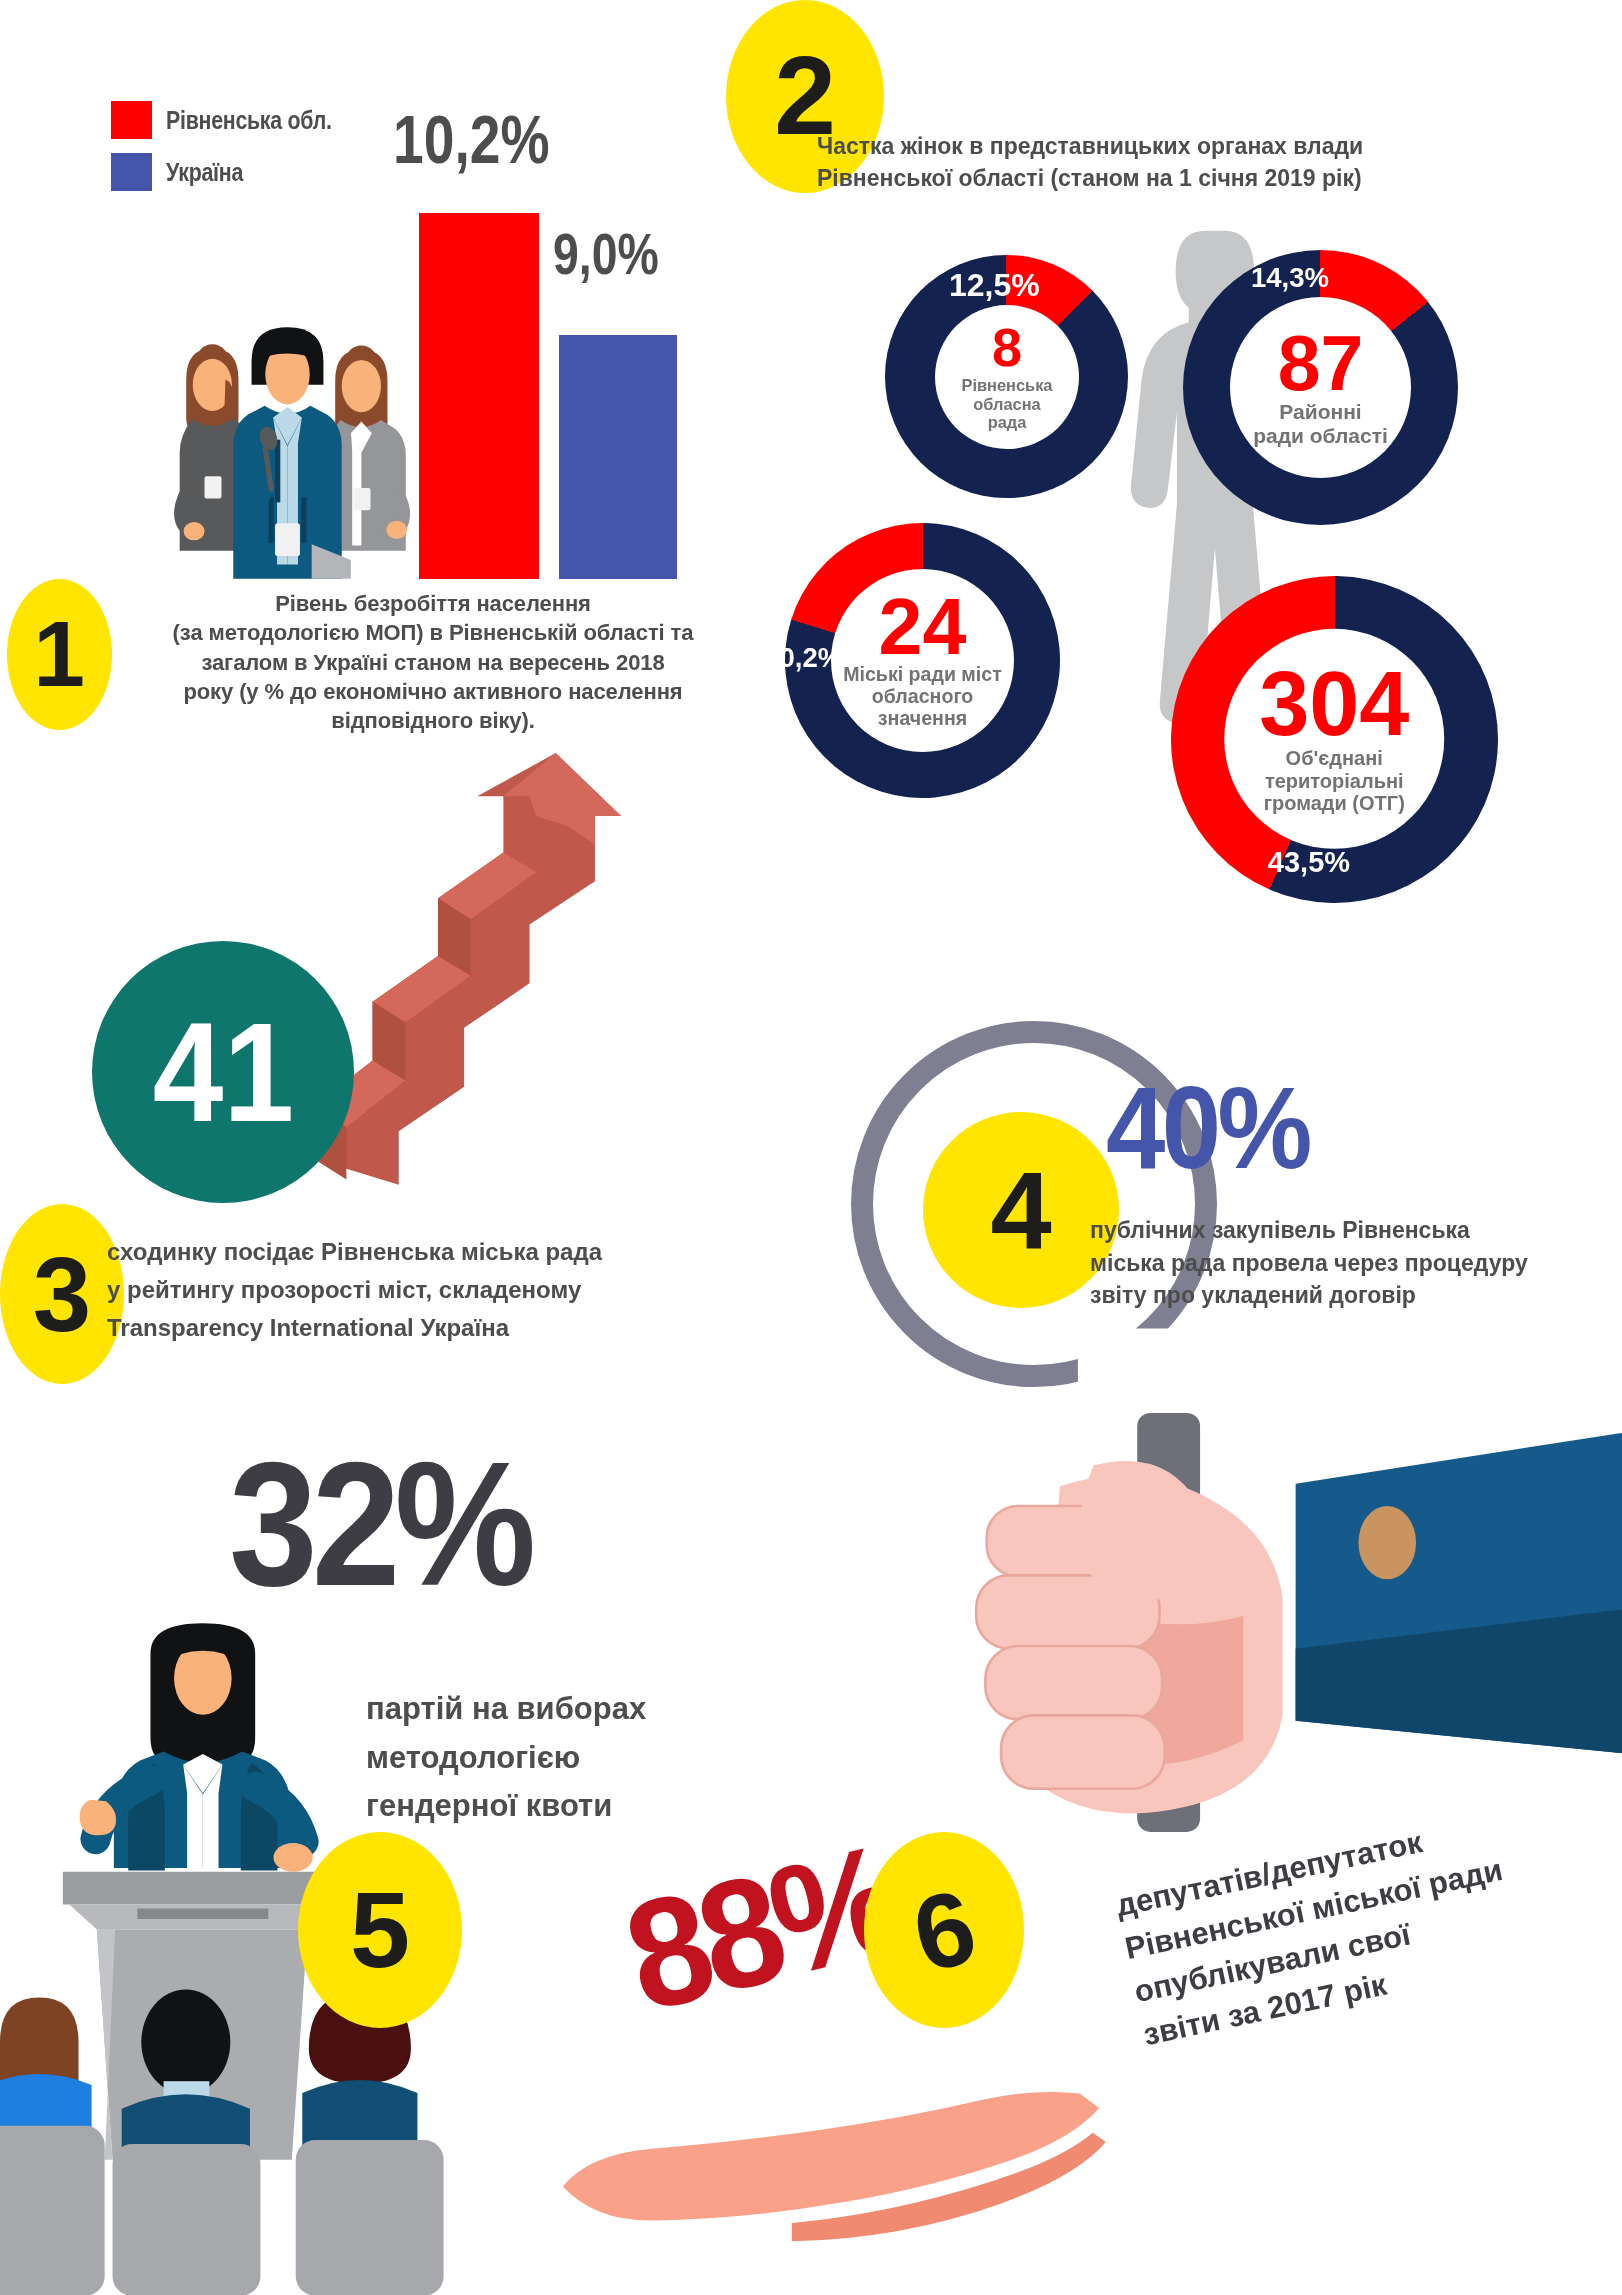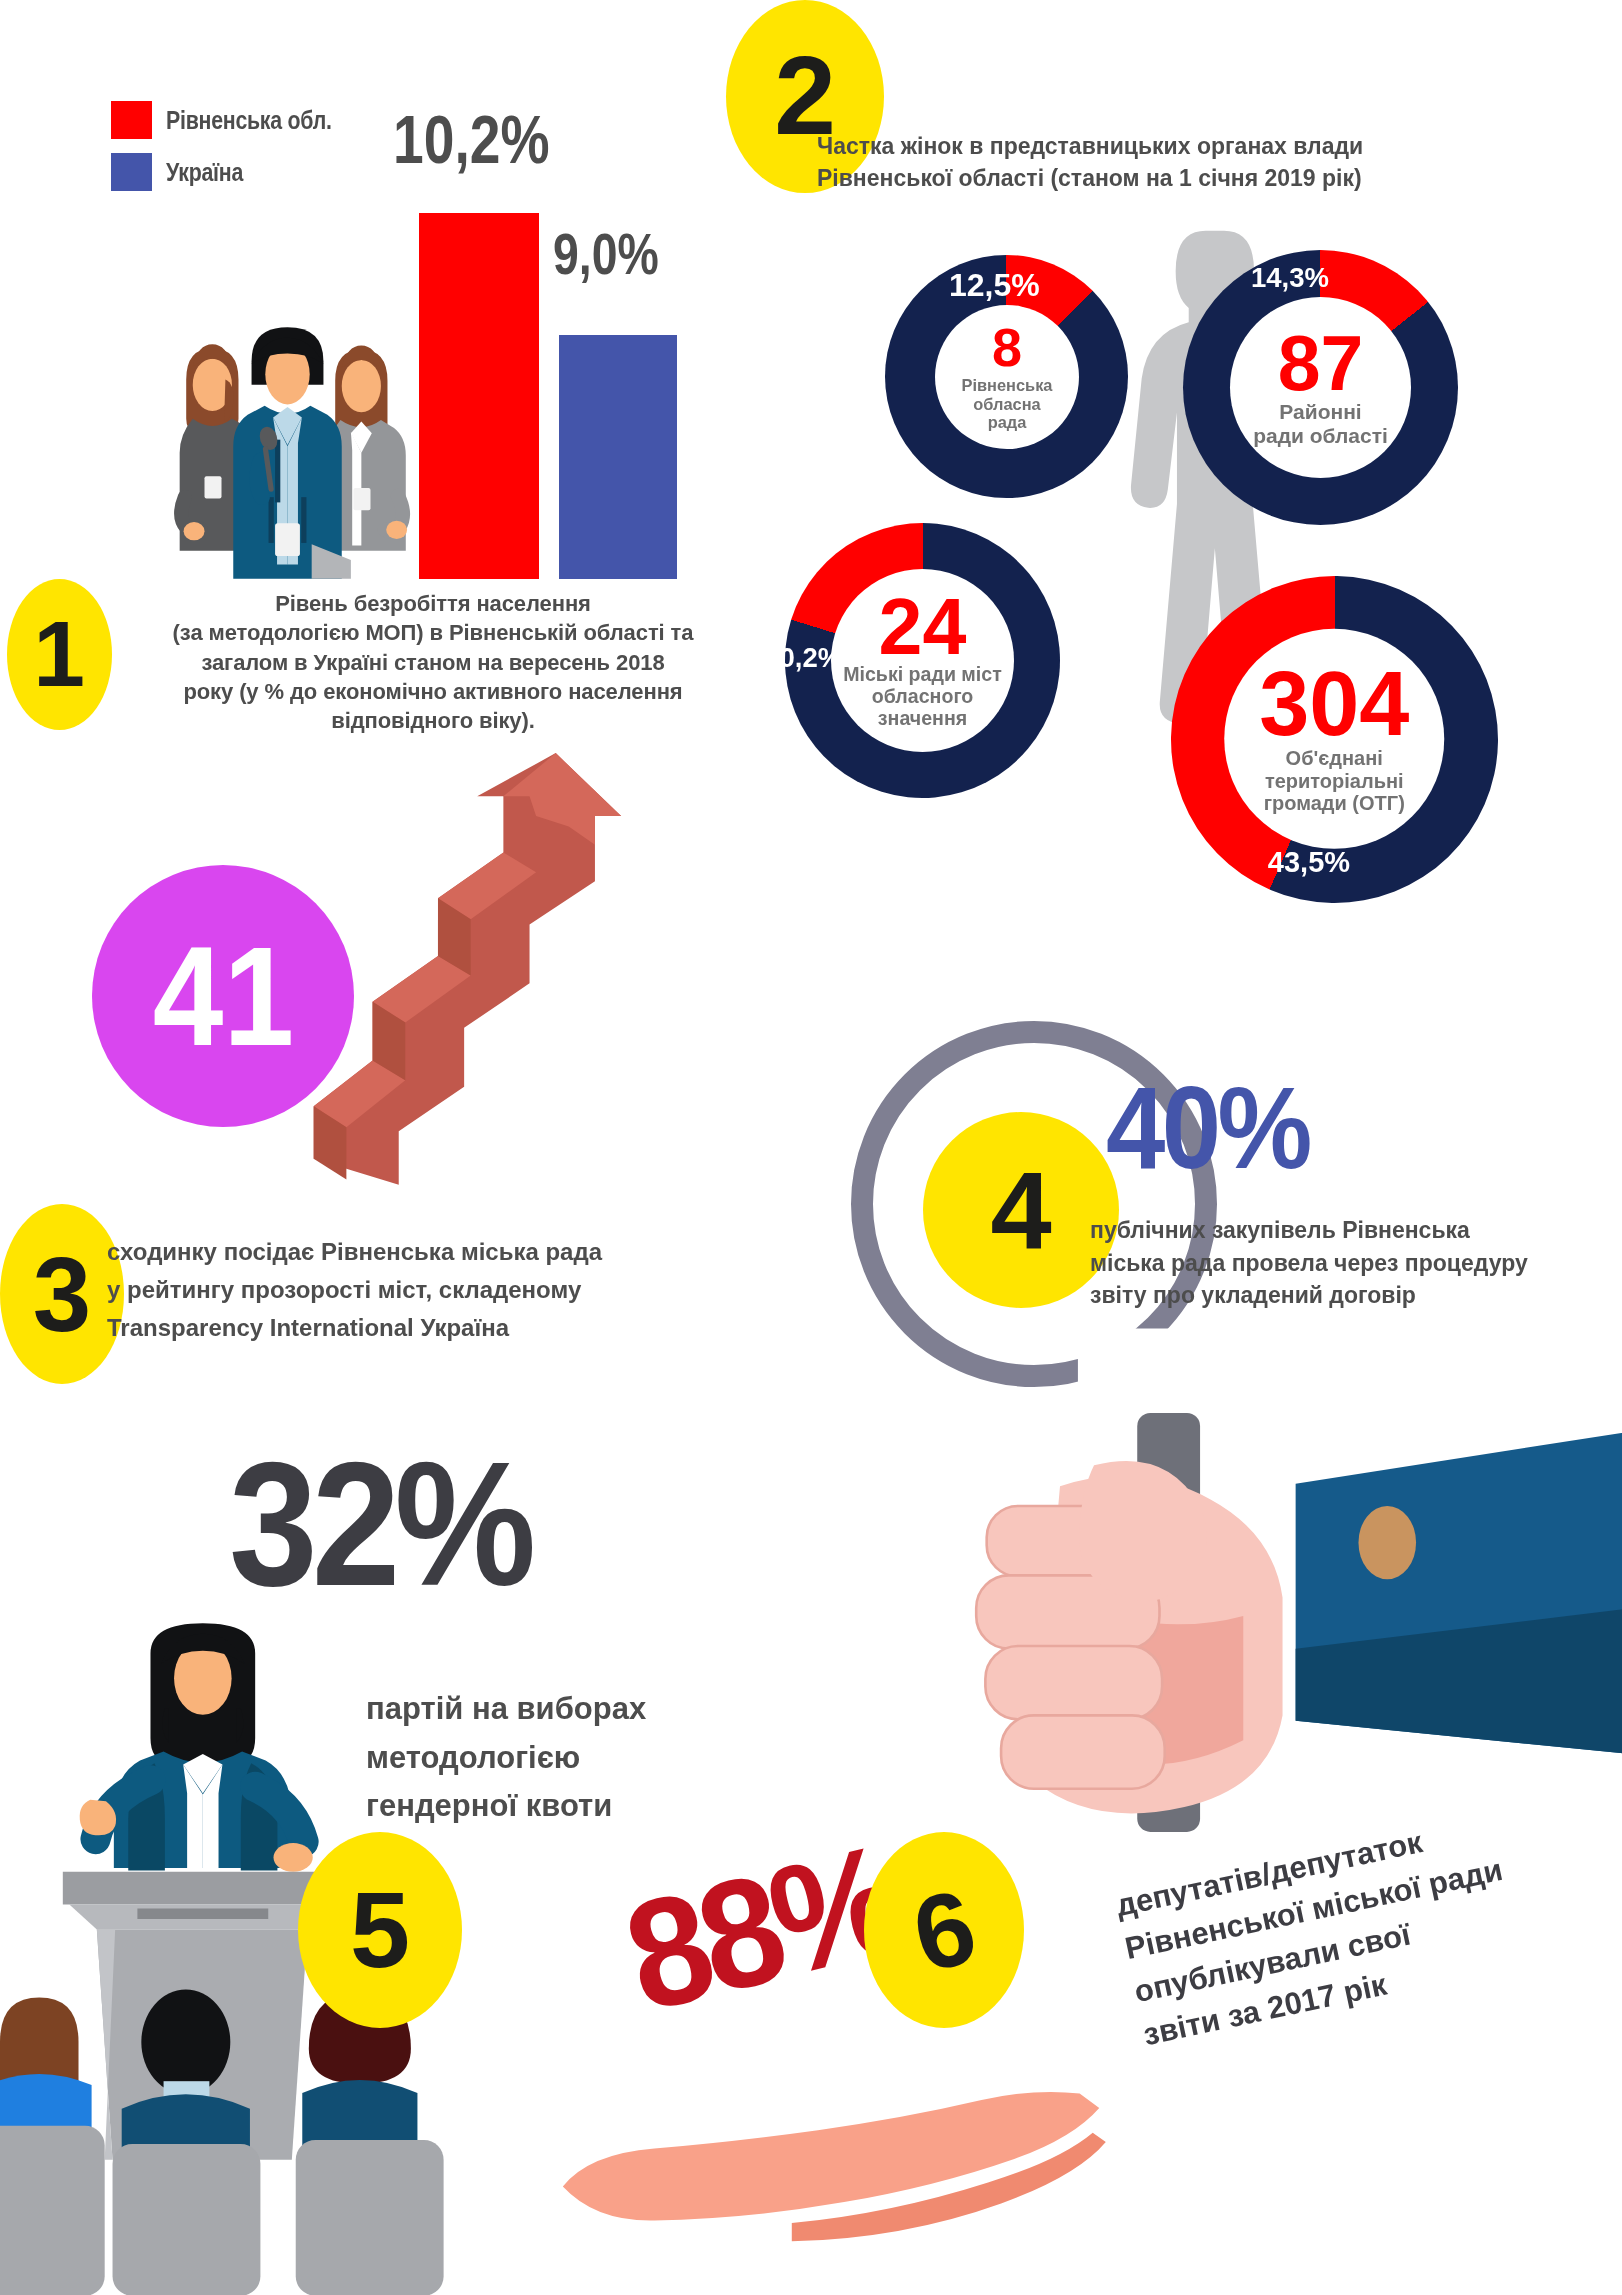--- a/index.html
+++ b/index.html
@@ -108,22 +108,22 @@
   
   #donutD { left: 1171px; top: 576px; width: 327px; height: 327px; }
   #donutD .hole { left: 54px; top: 54px; width: 220px; height: 220px; }
   #donutD .big { font-size: 90px; }
   #donutD .cap { font-size: 20px; margin-top: 1.3px; }
   #donutD .pctlbl { left: 97px; top: 23.6px; font-size: 29px; }
 
   
   #stairs { left: 281px; top: 753px; width: 484px; height: 445px; }
   #circle41 {
-    left: 92px; top: 865px; width: 262px; height: 262px;
-    background: #d946ef; border-radius: 50%;
+    left: 92px; top: 941px; width: 262px; height: 262px;
+    background: #0f766e; border-radius: 50%;
     display: flex; align-items: center; justify-content: center;
   }
   #circle41 span {
     color: #fff; font-weight: 700; font-size: 141px; line-height: 1;
     transform: scaleX(0.9);
   }
   #badge3 { left: 0px; top: 1204px; width: 124px; height: 180px; font-size: 105px; }
   #text3  { left: 74px; top: 1233px; width: 674px; margin-left: 33px; }
   #text3 .line { font-size: 24px; font-weight: 700; color: #4d4d4d; line-height: 1.58; }
 

